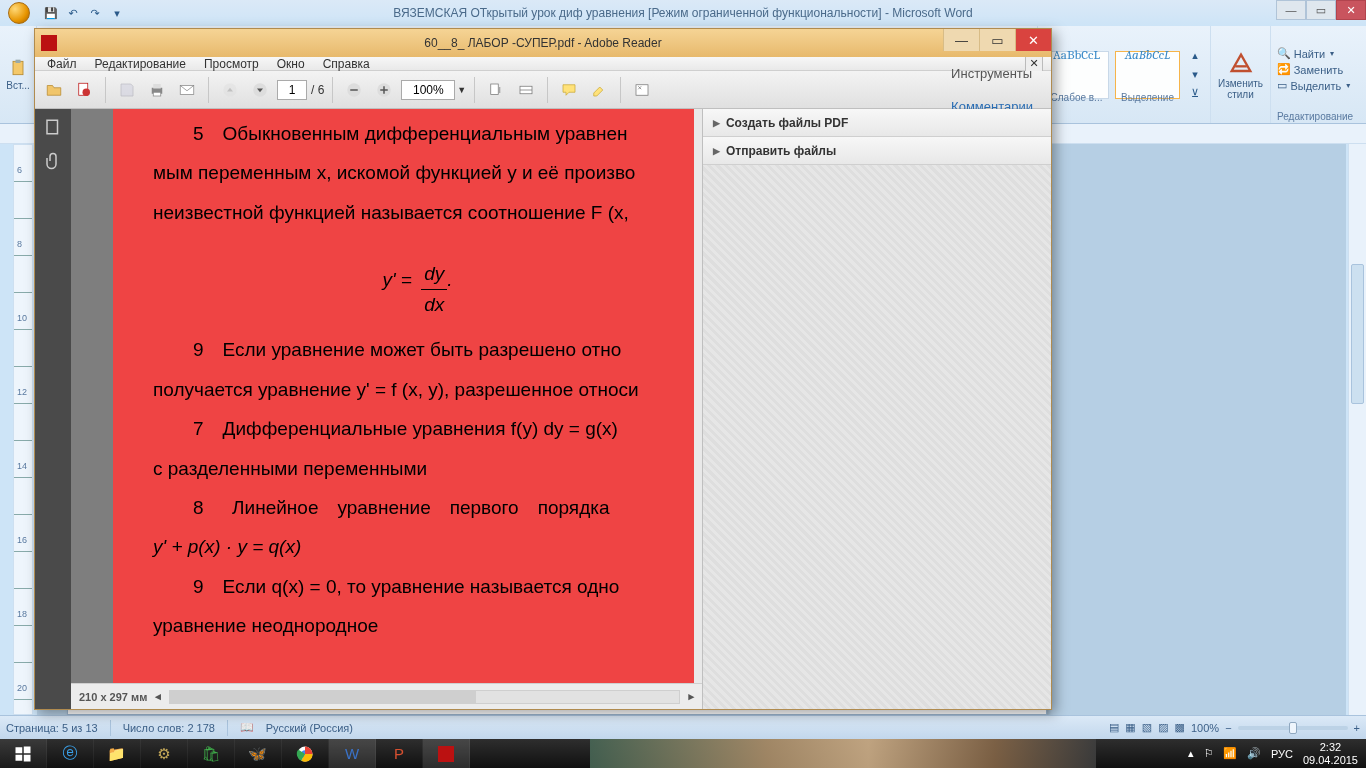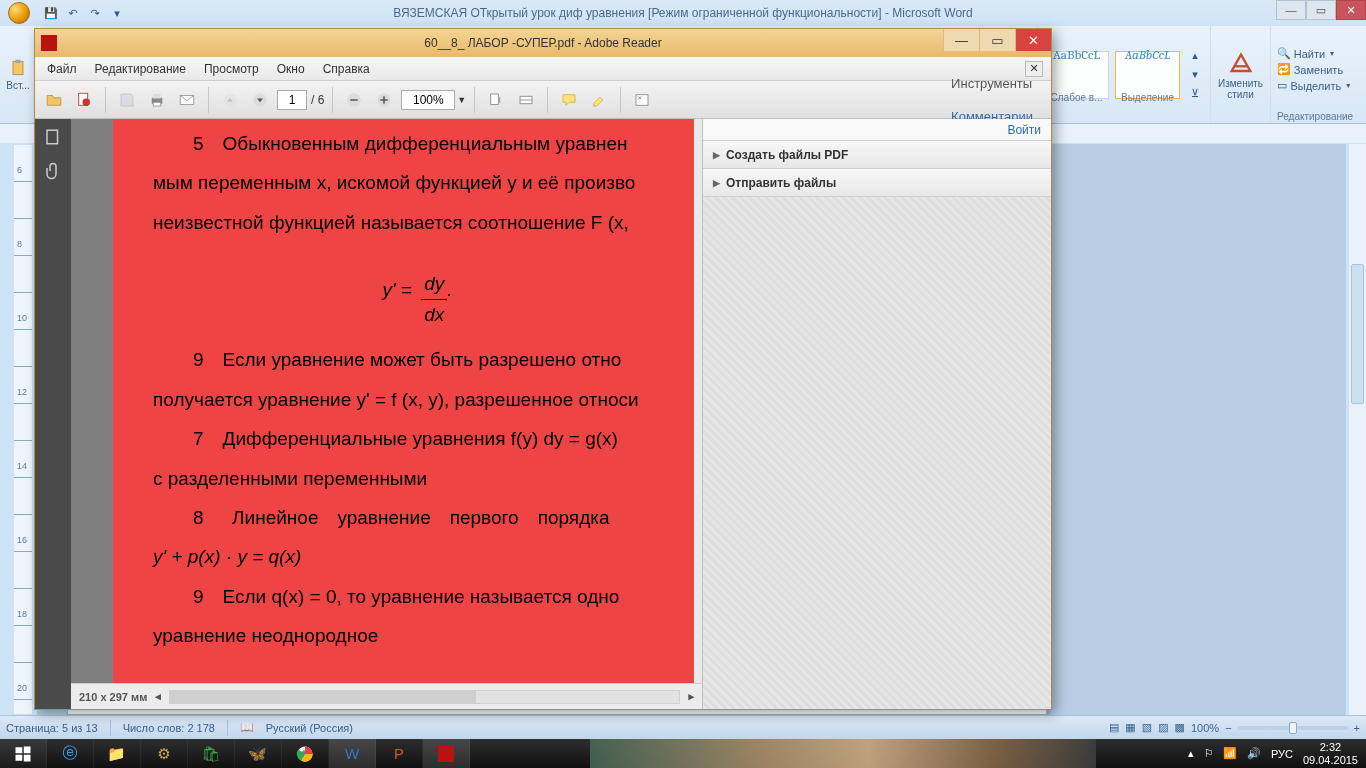--- a/index.html
+++ b/index.html
@@ -52,21 +52,21 @@
 
 
 .reader{position:absolute;left:34px;top:28px;width:1018px;height:682px;background:#fff;border:1px solid #b08b4f;box-shadow:4px 4px 12px rgba(0,0,0,0.35);display:flex;flex-direction:column;z-index:50;}
 .reader-title{height:28px;background:linear-gradient(#f5d495,#e7b96c);display:flex;align-items:center;position:relative;font-size:12px;color:#333;}
 .reader-title .icon{width:16px;height:16px;margin:0 6px;background:#b11;}
 .reader-title .txt{position:absolute;left:50%;transform:translateX(-50%);white-space:nowrap;}
 .reader-title .wc{position:absolute;right:0;top:0;display:flex;}
 .reader-title .wbtn{width:36px;height:22px;display:flex;align-items:center;justify-content:center;font-size:13px;background:#efd9b0;border-left:1px solid #d8bc86;color:#333;}
 .reader-title .wbtn.close{background:#d9433f;color:#fff;}
 
-.reader-menu{height:24px;background:linear-gradient(#f7f7f7,#e9e9e9);border-bottom:1px solid #cfcfcf;display:flex;align-items:center;font-size:12px;color:#333;padding:0 4px;gap:2px;}
+.reader-menu{height:14px;background:linear-gradient(#f7f7f7,#e9e9e9);border-bottom:1px solid #cfcfcf;display:flex;align-items:center;font-size:12px;color:#333;padding:0 4px;gap:2px;}
 .reader-menu .mi{padding:2px 8px;}
 .reader-menu .xbtn{margin-left:auto;width:18px;height:16px;display:flex;align-items:center;justify-content:center;border:1px solid #bbb;background:#eee;font-size:11px;margin-right:4px;}
 
 .reader-toolbar{height:38px;background:linear-gradient(#f3f3f3,#e0e0e0);border-bottom:1px solid #bfbfbf;display:flex;align-items:center;padding:0 6px;gap:4px;font-size:12px;color:#333;}
 .tb-sep{width:1px;height:26px;background:#c7c7c7;margin:0 4px;}
 .tb-btn{width:26px;height:26px;display:flex;align-items:center;justify-content:center;border-radius:2px;}
 .tb-btn svg{width:18px;height:18px;}
 .tb-page-in{width:30px;height:20px;border:1px solid #aaa;text-align:center;font-size:12px;background:#fff;}
 .tb-zoom-in{width:54px;height:20px;border:1px solid #aaa;text-align:center;font-size:12px;background:#fff;}
 .tb-right{margin-left:auto;display:flex;gap:18px;padding-right:12px;flex-direction:column;}
@@ -410,21 +410,20 @@
         <span>210 x 297 мм</span>
         <span>◂</span>
         <div class="reader-hscroll">
             <div class="hthumb"></div>
           </div>
         <span>▸</span>
       </div>
     </div>
 
     <div class="reader-taskpane">
-      <div class="login">Войти</div>
       <div class="trow">
           <span class="tri">▶</span>
           <span>Создать файлы PDF</span>
         </div>
       <div class="trow">
           <span class="tri">▶</span>
           <span>Отправить файлы</span>
         </div>
     </div>
   </div>

